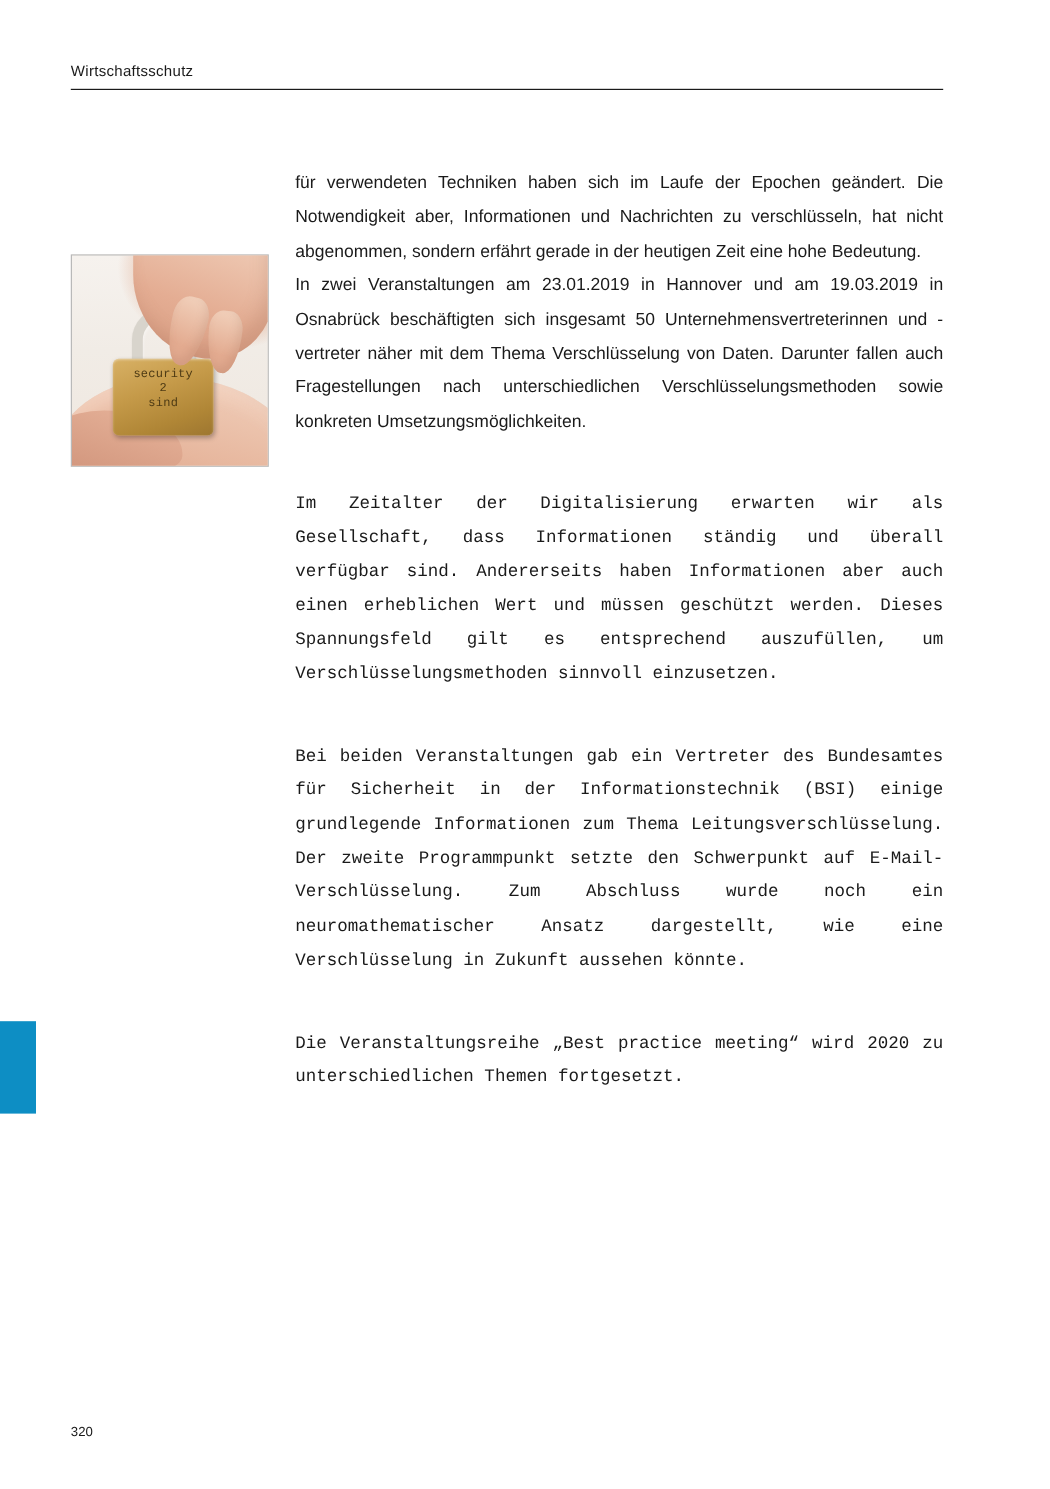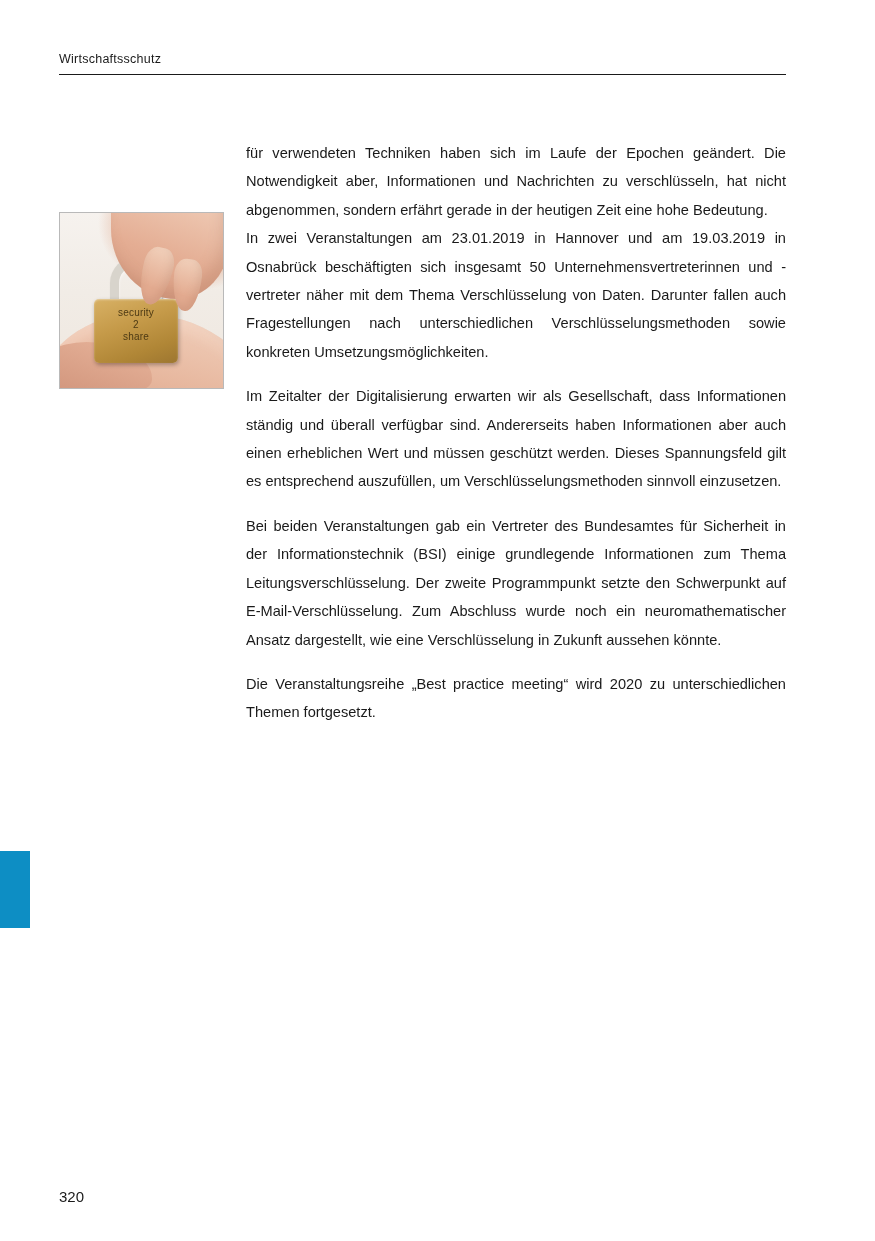--- a/index.html
+++ b/index.html
@@ -132,21 +132,21 @@
     border-radius: 5px;
     background: linear-gradient(160deg, #d8b165 0%, #c59a49 40%, #b08636 75%, #9d7630 100%);
     box-shadow: 1px 2px 4px rgba(0,0,0,0.3), inset 0 1px 2px rgba(255,255,255,0.4);
   }
   .lock-text {
     position: absolute;
     left: 0;
     right: 0;
     top: 8px;
     text-align: center;
-    font-family: Liberation Sans, sans-serif;
+    font-family: Liberation Mono, monospace;
     font-size: 10px;
     line-height: 12px;
     color: #4d3a14;
     letter-spacing: 0.02em;
   }
 
   
   .column {
     position: absolute;
     left: 246px;
@@ -157,28 +157,28 @@
     font-size: 14.6px;
     line-height: 28.4px;
     text-align: justify;
     text-justify: inter-word;
     color: #1a1a1a;
     margin: 0;
     -webkit-hyphens: none;
     hyphens: none;
   }
   .para + .para { margin-top: 0; }
-  .para.gap { margin-top: 16px; }
+  .para.gap { margin-top: 40px; font-family: Liberation Mono, monospace; }
 
   
   .folio {
     position: absolute;
     left: 59px;
     top: 1188px;
-    font-size: 15px;
+    font-size: 11px;
     color: #1a1a1a;
   }
 </style>
 </head>
 <body>
 
 <div class="page">
 
   <div class="header">
     <div class="header-label">Wirtschaftsschutz</div>
@@ -189,21 +189,21 @@
 
   <div class="figure">
     <div class="fig-inner">
       <div class="hand-bottom"></div>
       <div class="hand-bottom2"></div>
       <div class="lock-shackle"></div>
       <div class="lock-body">
         <div class="lock-text">
           <div>security</div>
           <div>2</div>
-          <div>share</div>
+          <div>sind</div>
         </div>
       </div>
       <div class="hand-top"></div>
       <div class="finger f1"></div>
       <div class="finger f2"></div>
     </div>
   </div>
 
   <div class="column">
     <p class="para">für verwendeten Techniken haben sich im Laufe der Epochen geändert. Die Notwendigkeit aber, Informationen und Nachrichten zu verschlüsseln, hat nicht abgenommen, sondern erfährt gerade in der heutigen Zeit eine hohe Bedeutung.</p>

